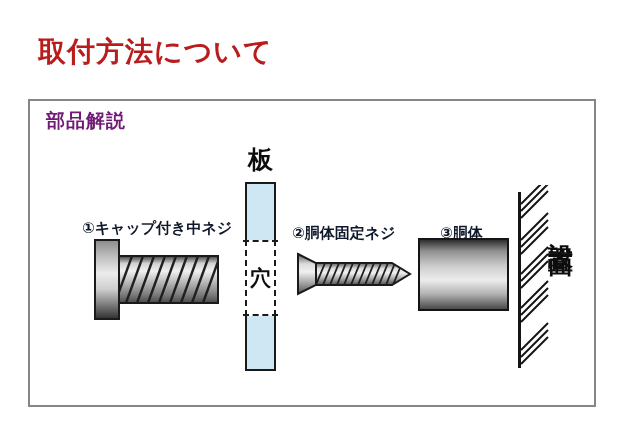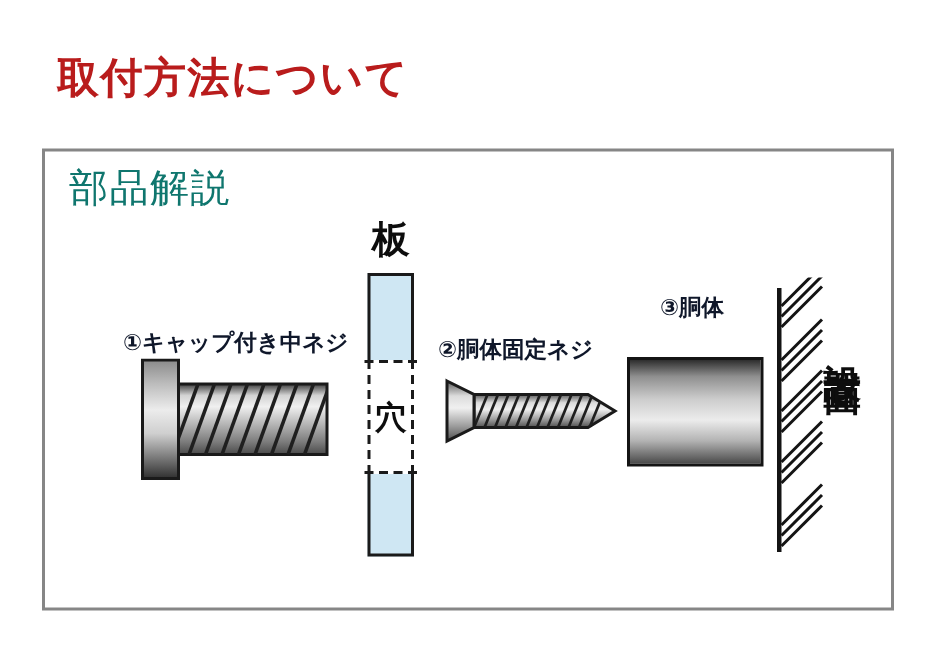--- a/index.html
+++ b/index.html
@@ -22,21 +22,21 @@
 
   
   .parts-box {
     left: 28px; top: 99px;
     width: 564px; height: 304px;
     border: 2px solid #868686;
     background: #ffffff;
   }
   .box-title {
     left: 46px; top: 108px;
-    font-size: 26px; font-weight: 400; color: #0f766e;
+    font-size: 19px; font-weight: 700; color: #701a75;
     letter-spacing: 1px;
   }
 
   
   .board-label {
     left: 245px; top: 143px; width: 31px;
     text-align: center;
     font-size: 25px; font-weight: 800; color: #0d0d0d;
   }
   .board {
@@ -66,21 +66,21 @@
     font-size: 21px; font-weight: 800; color: #0d0d0d;
   }
 
   
   .part-label {
     font-size: 15px; font-weight: 800; color: #0f172a;
     white-space: nowrap;
   }
   .part1-label { left: 82px;  top: 219px; }
   .part2-label { left: 292px; top: 224px; }
-  .part3-label { left: 440px; top: 196px; }
+  .part3-label { left: 440px; top: 224px; }
 
   
   .cap-screw   { left: 93px;  top: 239px; width: 130px; height: 82px; }
   .body-screw  { left: 296px; top: 252px; width: 118px; height: 44px; }
 
   
   .body-cylinder {
     left: 418px; top: 238px;
     width: 91px; height: 73px;
     box-sizing: border-box;

